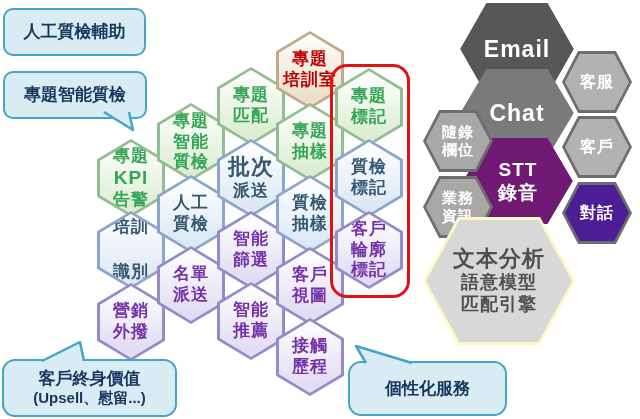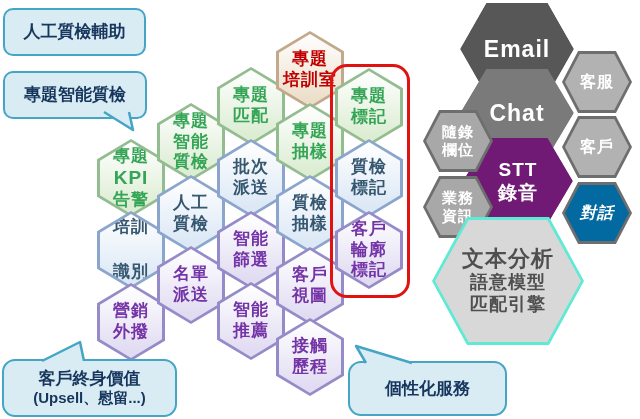--- a/index.html
+++ b/index.html
@@ -92,21 +92,21 @@
         <div class="hex-in pointy" style="inset: 3px; background: linear-gradient(rgb(255, 255, 255) 0%, rgb(220, 237, 211) 90%);">
           <div class="hex-label" style="color: rgb(52, 164, 85);">
             <span style="font-size: 17px;">專題</span>
             <span style="font-size: 17px;">匹配</span>
           </div>
         </div>
       </div>
       <div class="hex pointy" style="left: 217px; top: 139px; width: 68px; height: 78px; background: rgb(140, 165, 204);">
         <div class="hex-in pointy" style="inset: 3px; background: linear-gradient(rgb(255, 255, 255) 0%, rgb(220, 232, 246) 90%);">
           <div class="hex-label" style="color: rgb(53, 87, 111);">
-            <span style="font-size: 17px;">批次</span>
+            <span style="font-size: 22px;">批次</span>
             <span style="font-size: 17px;">派送</span>
           </div>
         </div>
       </div>
       <div class="hex pointy" style="left: 217px; top: 211px; width: 68px; height: 78px; background: rgb(149, 139, 200);">
         <div class="hex-in pointy" style="inset: 3px; background: linear-gradient(rgb(255, 255, 255) 0%, rgb(225, 220, 242) 90%);">
           <div class="hex-label" style="color: rgb(116, 51, 166);">
             <span style="font-size: 17px;">智能</span>
             <span style="font-size: 17px;">篩選</span>
           </div>
@@ -230,31 +230,31 @@
         </div>
       </div>
       <div class="hex flat" style="left: 423px; top: 176px; width: 70px; height: 62px; background: rgb(110, 110, 110);">
         <div class="hex-in flat" style="inset: 3px; background: rgb(168, 168, 168);">
           <div class="hex-label" style="color: rgb(255, 255, 255);">
             <span style="font-size: 15px;">業務</span>
             <span style="font-size: 15px;">資訊</span>
           </div>
         </div>
       </div>
-      <div class="hex flat" style="left: 432px; top: 217px; width: 152px; height: 128px; background: #5eead4;">
+      <div class="hex flat" style="left: 423px; top: 217px; width: 152px; height: 128px; background: #fef9c3;">
         <div class="hex-in flat" style="inset: 3px; background: rgb(216, 216, 216);">
           <div class="hex-label" style="color: rgb(79, 79, 79);">
             <span style="font-size: 22px;">文本分析</span>
             <span style="font-size: 18px;">語意模型</span>
             <span style="font-size: 18px;">匹配引擎</span>
           </div>
         </div>
       </div>
       <div class="hex flat" style="left: 562px; top: 182px; width: 70px; height: 62px; background: rgb(110, 110, 110);">
-        <div class="hex-in flat" style="inset: 3px; background: #0369a1; font-style: italic;">
+        <div class="hex-in flat" style="inset: 3px; background: #4c1d95;">
           <div class="hex-label" style="color: rgb(255, 255, 255);">
             <span style="font-size: 16px;">對話</span>
           </div>
         </div>
       </div>
     </div>
 
   <div class="red-box"></div>
 
   <div class="callout co1">

